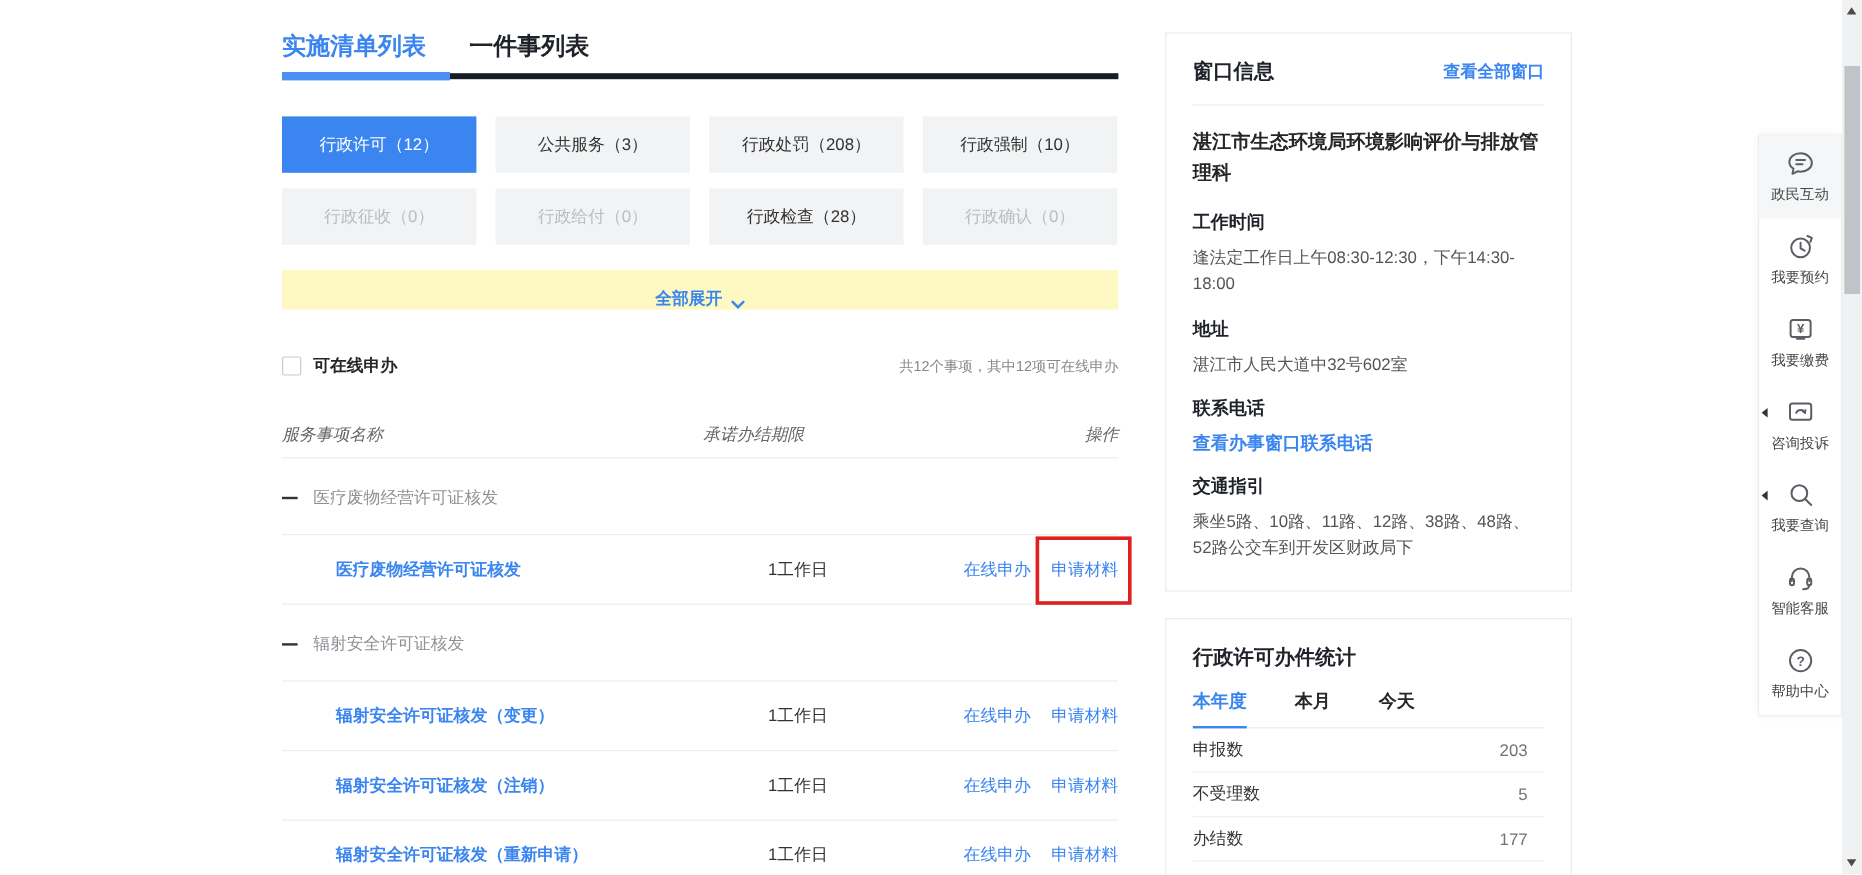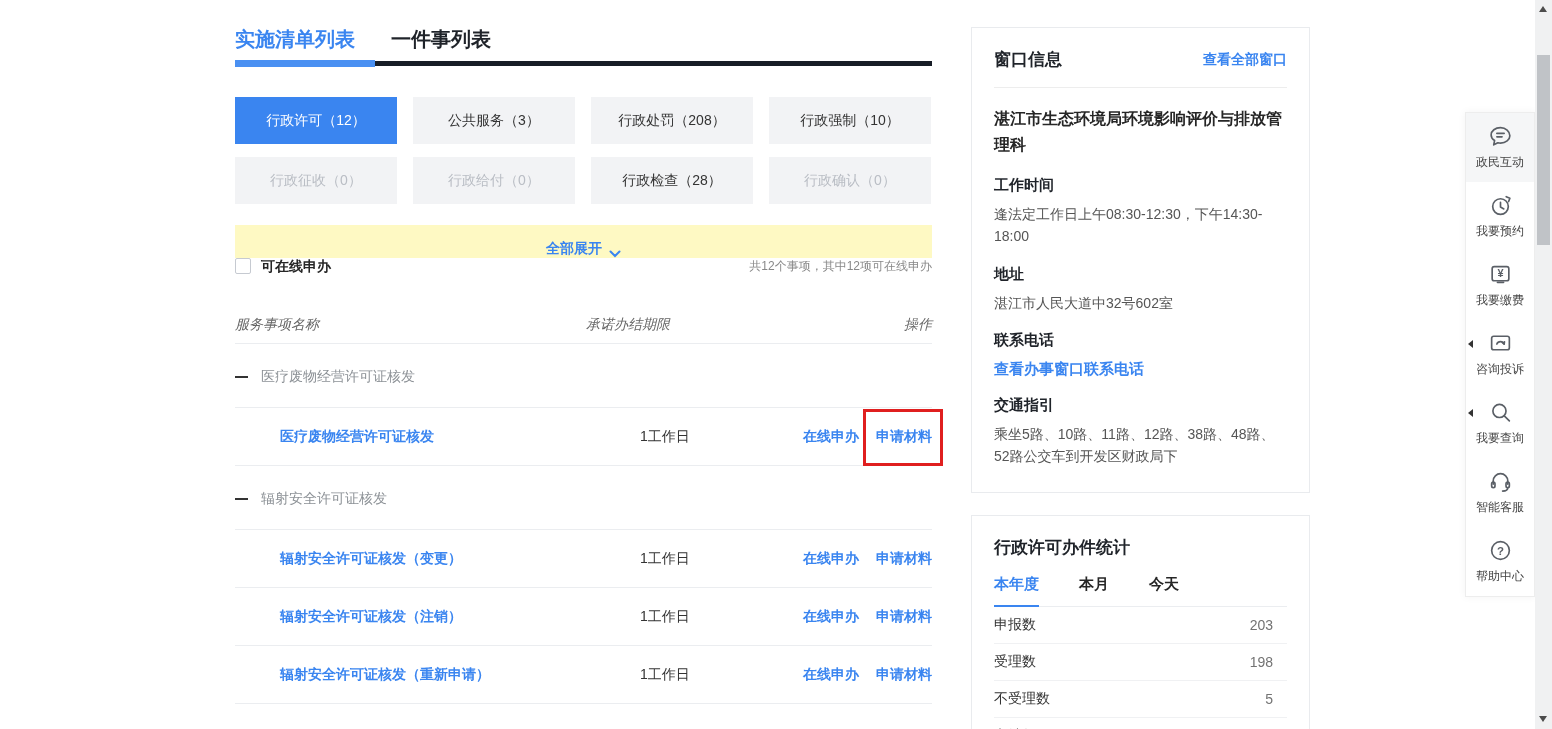--- a/index.html
+++ b/index.html
@@ -20,40 +20,40 @@
 
   .categories { margin-top:30px; display:grid; grid-template-columns:repeat(4,162px); column-gap:16px; row-gap:13px; }
   .cat-btn { height:47px; display:flex; align-items:center; justify-content:center;
     background:#f2f3f5; color:#333; font-size:14px; cursor:pointer; }
   .cat-btn.active { background:#3a85f0; color:#fff; }
   .cat-btn.disabled { color:#b9bdc4; }
 
   .expand-bar { margin-top:21px; height:33px; background:#fef9c3; display:flex; align-items:flex-end;
     justify-content:center; gap:7px; color:#3a85f0; font-size:14px; font-weight:bold; cursor:pointer; }
 
-  .filter-row { display:flex; }
+  .filter-row { margin-top:38px; display:flex; align-items:center; }
   .checkbox { width:16px; height:16px; border:1px solid #c6cad1; background:#fff; border-radius:2px; cursor:pointer; }
   .filter-label { margin-left:10px; font-size:14px; font-weight:bold; color:#262626; }
   .filter-spacer { flex:1; }
   .filter-summary { font-size:12px; color:#888; }
 
   .thead { margin-top:40px; display:grid; grid-template-columns:351px 200px 1fr;
     padding-bottom:9px; border-bottom:1px solid #ebedf0; font-size:14px; color:#666;font-style:italic; }
   .thead .col-action { text-align:right; }
 
   .group-header { display:flex; align-items:center; gap:13px; padding:24px 0 21px;
     border-bottom:1px solid #ebedf0; font-size:14px; color:#8c9196; }
   .minus-icon { width:13px; height:2px; background:#333; cursor:pointer; }
 
   .srow { display:grid; grid-template-columns:351px 200px 1fr; align-items:center;
     height:58px; border-bottom:1px solid #ebedf0; font-size:14px; }
   .srow .name { padding-left:45px; color:#3a85f0; font-weight:bold; cursor:pointer; }
   .srow .deadline { color:#333; padding-left:54px; }
   .srow .acts { display:flex; justify-content:flex-end; gap:17px; }
-  .link { color:#3a85f0; font-weight:bold; cursor:pointer; text-decoration:none; }
+  .link { color:#3a85f0; font-weight:normal; cursor:pointer; text-decoration:none; }
   .annotated { position:relative; }
   .annotated::before { content:""; position:absolute; left:-13px; right:-11px; top:-19px; bottom:-20px;
     border:3px solid #e01f1f; pointer-events:none; }
 
   
   .right-col { position:absolute; left:971px; top:27px; width:339px; }
   .panel { background:#fff; border:1px solid #e9ebee; padding:0 22px 24px; }
   .panel-head { display:flex; align-items:center; justify-content:space-between;
     padding:20px 0 16px; border-bottom:1px solid #ededed; }
   .panel-title { font-size:17px; font-weight:bold; color:#1f2329; }
@@ -212,24 +212,20 @@
       <div class="stats-tabs">
         <span class="stat-tab active">本年度</span>
         <span class="stat-tab">本月</span>
         <span class="stat-tab">今天</span>
       </div>
       <div class="stat-row">
         <span class="sl">申报数</span>
         <span class="sv">203</span>
       </div>
       <div class="stat-row">
-        <span class="sl">受理数</span>
-        <span class="sv">198</span>
-      </div>
-      <div class="stat-row">
         <span class="sl">不受理数</span>
         <span class="sv">5</span>
       </div>
       <div class="stat-row">
         <span class="sl">办结数</span>
         <span class="sv">177</span>
       </div>
     </section>
   </aside>
 

